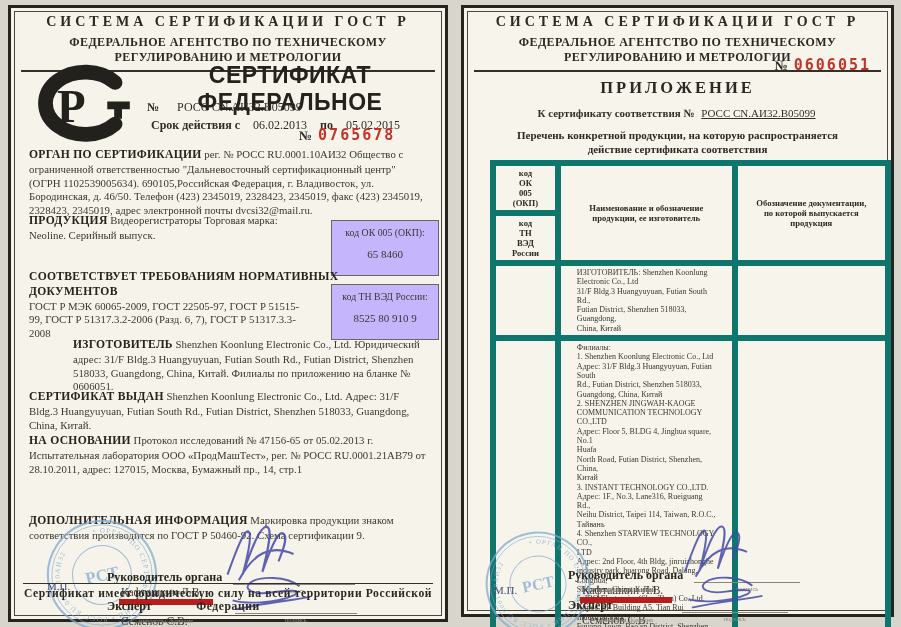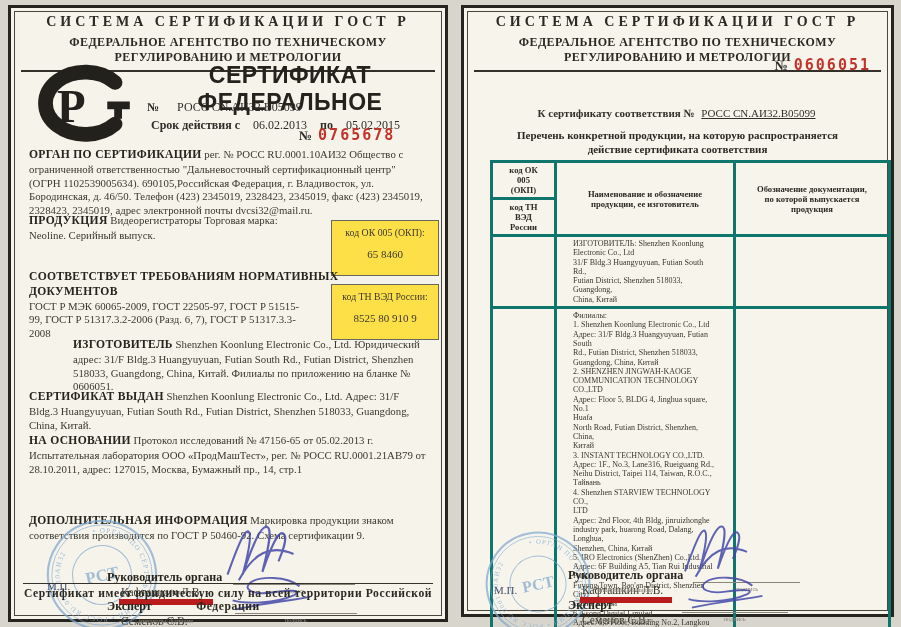--- a/index.html
+++ b/index.html
@@ -27,21 +27,21 @@
   .validity-row{position:absolute;left:140px;top:110px;font-size:12px;}
   .validity-row b{font-weight:bold;}
   .validity-row span{margin:0 10px;}
   .red-num{font-family:"DejaVu Sans Mono","Liberation Mono",monospace;font-weight:bold;color:#c2342a;font-size:15px;letter-spacing:2px;}
   .blank-left{position:absolute;left:288px;top:118px;font-size:13px;}
   .blank-left b{font-family:"Liberation Serif",serif;color:#2e2c28;margin-right:6px;}
 
   .sec{position:absolute;left:18px;right:18px;font-size:10.8px;line-height:1.28;color:#3a382f;}
   .sec .lbl{font-weight:bold;font-size:11.6px;color:#26241d;letter-spacing:.3px;}
   .narrow{padding-right:118px;}
-  .code-box{position:absolute;right:6px;width:108px;border:1px solid #6b675c;background:#fde047;
+  .code-box{position:absolute;right:6px;width:108px;border:1px solid #6b675c;background:#c4b5fd;
     text-align:center;font-size:9.8px;color:#3a382f;padding:6px 4px;box-sizing:border-box;}
   .code-box .cb-val{display:block;margin-top:10px;font-size:11px;}
 
   .sig-row{position:absolute;font-size:12px;}
   .sig-label{font-weight:bold;color:#26241d;}
   .sig-line{display:inline-block;border-bottom:1px solid #8a867a;position:relative;vertical-align:bottom;}
   .sig-cap{position:absolute;left:0;right:0;top:2px;text-align:center;font-size:6.3px;color:#8a867a;}
   .sig-name{display:inline-block;border-bottom:6px solid #b91c1c;position:relative;font-size:11.5px;color:#3a382f;padding:0 6px 1px 2px;}
   .mp{position:absolute;font-size:11px;color:#45506e;}
   .stamp{position:absolute;opacity:.72;transform:rotate(-12deg);}
@@ -52,21 +52,21 @@
 
   
   .blank-right{position:absolute;right:20px;top:48px;font-size:13px;}
   .blank-right b{margin-right:6px;}
   .app-title{position:absolute;left:0;right:0;top:70px;text-align:center;font-weight:bold;font-size:16.5px;letter-spacing:3px;color:#2b2923;}
   .app-sub{position:absolute;left:0;right:2px;top:99px;text-align:center;font-size:11px;color:#33302a;}
   .app-sub .u{text-decoration:underline;font-weight:normal;margin-left:4px;}
   .app-desc{position:absolute;left:0;right:0;top:120px;text-align:center;font-weight:bold;font-size:11px;line-height:1.3;white-space:pre-line;color:#2b2923;}
 
   table.app-table{position:absolute;left:26px;top:152px;border-collapse:collapse;table-layout:fixed;}
-  table.app-table td{border:3px solid #0f766e;vertical-align:top;padding:2px 16px;box-sizing:border-box;}
+  table.app-table td{border:6px solid #0f766e;vertical-align:top;padding:2px 16px;box-sizing:border-box;}
   .th{font-weight:bold;font-size:8.6px;text-align:center;vertical-align:middle !important;color:#2b2923;}
   .tb{font-size:8px;line-height:9.3px;color:#3a382f;}
   .ml{white-space:pre-line;}
 </style>
 </head>
 <body>
 
 <div class="page" id="page-left">
   <div class="inner-frame"></div>
 
@@ -179,20 +179,21 @@
 
   <div class="hdr">
     <div class="hdr-1">СИСТЕМА СЕРТИФИКАЦИИ ГОСТ Р</div>
     <div class="hdr-2">ФЕДЕРАЛЬНОЕ АГЕНТСТВО ПО ТЕХНИЧЕСКОМУ РЕГУЛИРОВАНИЮ И МЕТРОЛОГИИ</div>
   </div>
 
   <div class="blank-right">
     <b>№</b><span class="red-num">0606051</span>
   </div>
 
+  <div class="app-title">ПРИЛОЖЕНИЕ</div>
 
   <div class="app-sub">
     <b>К сертификату соответствия №</b>
     <span class="u">РОСС CN.АИ32.В05099</span>
   </div>
 
   <div class="app-desc">Перечень конкретной продукции,  на которую распространяется
 действие сертификата соответствия</div>
 
   <table class="app-table">

